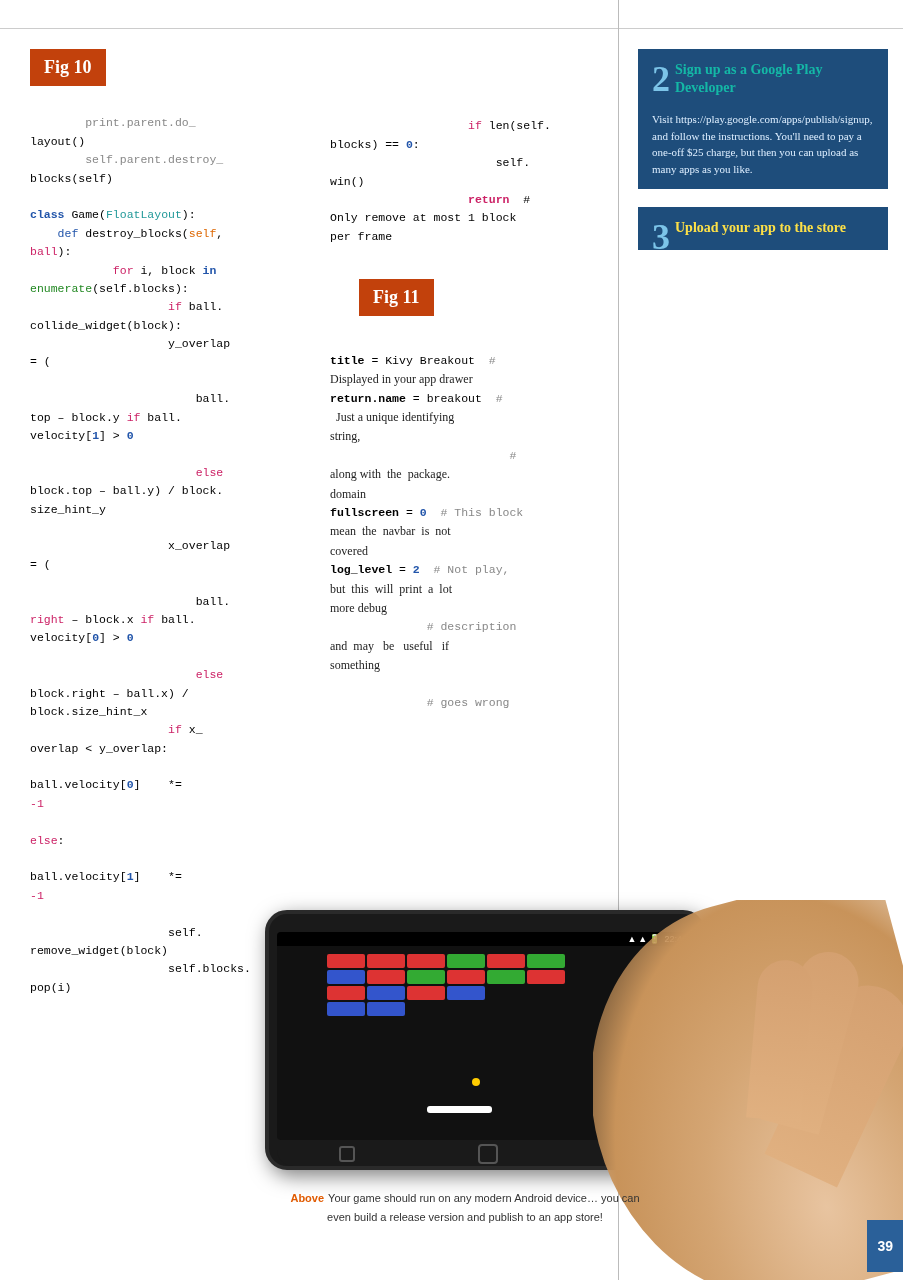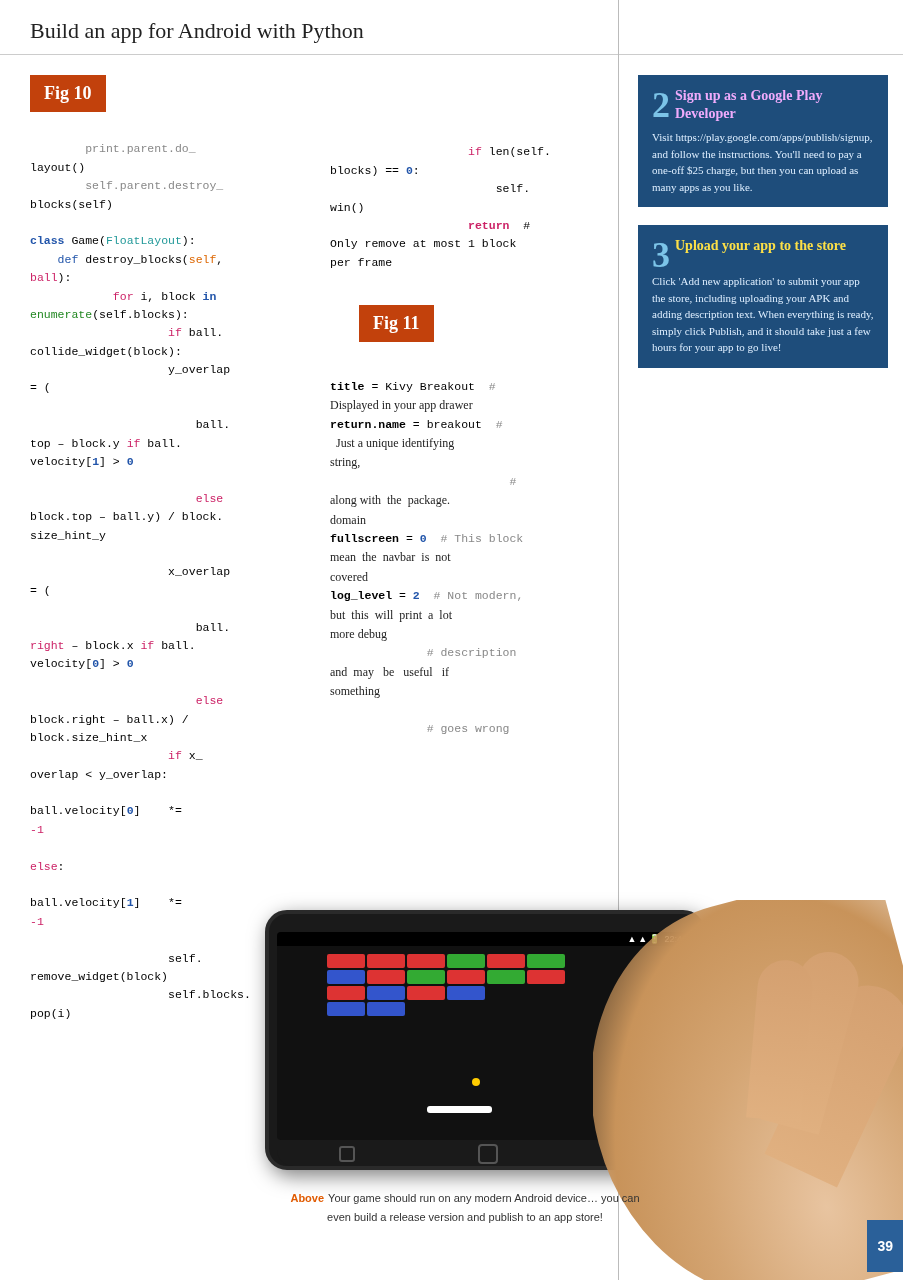--- a/index.html
+++ b/index.html
@@ -129,28 +129,28 @@
       font-size: 36px;
       font-weight: bold;
       color: #7cc4e8;
       float: left;
       margin-right: 5px;
       line-height: 1;
     }
     .sidebar-card-dark .step-title {
       font-size: 14px;
       font-weight: bold;
-      color: #f0abfc;
+      color: #14b8a6;
       line-height: 1.3;
     }
     .sidebar-card-dark .step-body {
       font-size: 11px;
       line-height: 1.5;
       color: #ddeeff;
-      margin-top: 6px;
+      margin-top: 14px;
       clear: both;
     }
     .sidebar-step3 {
       background: #1e4d7b;
       color: #fff;
       padding: 12px 14px;
       margin-bottom: 18px;
     }
     .sidebar-step3 .step-num {
       font-size: 36px;
@@ -216,21 +216,20 @@
       margin-bottom: 8px;
       padding-left: 29px;
     }
   </style>
 </head>
 <body>
 
 <div class="vertical-divider"></div>
 
 <div class="page-header">
-  <div class="header-title-main">Build an app for Android with Python</div>
 </div>
 
 <div class="main-content">
 
   <div class="left-col">
 
     <div class="code-left">
       
       <div class="fig-box">Fig 10</div>
 
@@ -308,21 +307,21 @@
 <span class="prose">Displayed in your app drawer</span>
 <b>return.name</b> = breakout  <span class="kw-comment">#</span>
 <span class="prose">  Just a unique identifying
 string,</span>
                           <span class="kw-comment">#</span>
 <span class="prose">along with  the  package.
 domain</span>
 <b>fullscreen</b> = <span class="kw-blue">0</span>  <span class="kw-comment"># This block</span>
 <span class="prose">mean  the  navbar  is  not
 covered</span>
-<b>log_level</b> = <span class="kw-blue">2</span>  <span class="kw-comment"># Not modern,</span>
+<b>log_level</b> = <span class="kw-blue">2</span>  <span class="kw-comment"># Not play,</span>
 <span class="prose">but  this  will  print  a  lot
 more debug</span>
               <span class="kw-comment"># description</span>
 <span class="prose">and  may   be   useful   if
 something</span>
 
               <span class="kw-comment"># goes wrong</span>
       </div>
     </div>
 
@@ -332,21 +331,20 @@
 
     <div class="sidebar-card-dark">
       <div class="step-num">2</div>
       <div class="step-title">Sign up as a Google Play Developer</div>
       <div class="step-body">Visit https://play.google.com/apps/publish/signup, and follow the instructions. You'll need to pay a one-off $25 charge, but then you can upload as many apps as you like.</div>
     </div>
 
     <div class="sidebar-step3">
       <div class="step-num">3</div>
       <div class="step-title">Upload your app to the store</div>
-      <div class="step-body">Click 'Add new application' to submit your app the store, including uploading your APK and adding description text. When everything is ready, simply click Publish, and it should take just a few hours for your app to go live!</div>
     </div>
 
   </div>
 </div>
 
 <div style="position:absolute; bottom:80px; left:265px; width:460px; height:290px;">
   <div class="phone-mockup" style="width:440px; height:260px; background:#1a1a1a; border-radius:22px; border:4px solid #2a2a2a; position:relative; box-shadow:4px 6px 20px rgba(0,0,0,0.5);">
 
     <div style="position:absolute; left:-6px; top:50%; transform:rotate(-90deg) translateY(-50%); color:#555; font-size:9px; font-family:Arial; letter-spacing:2px; white-space:nowrap;">SAMSUNG</div>
 

